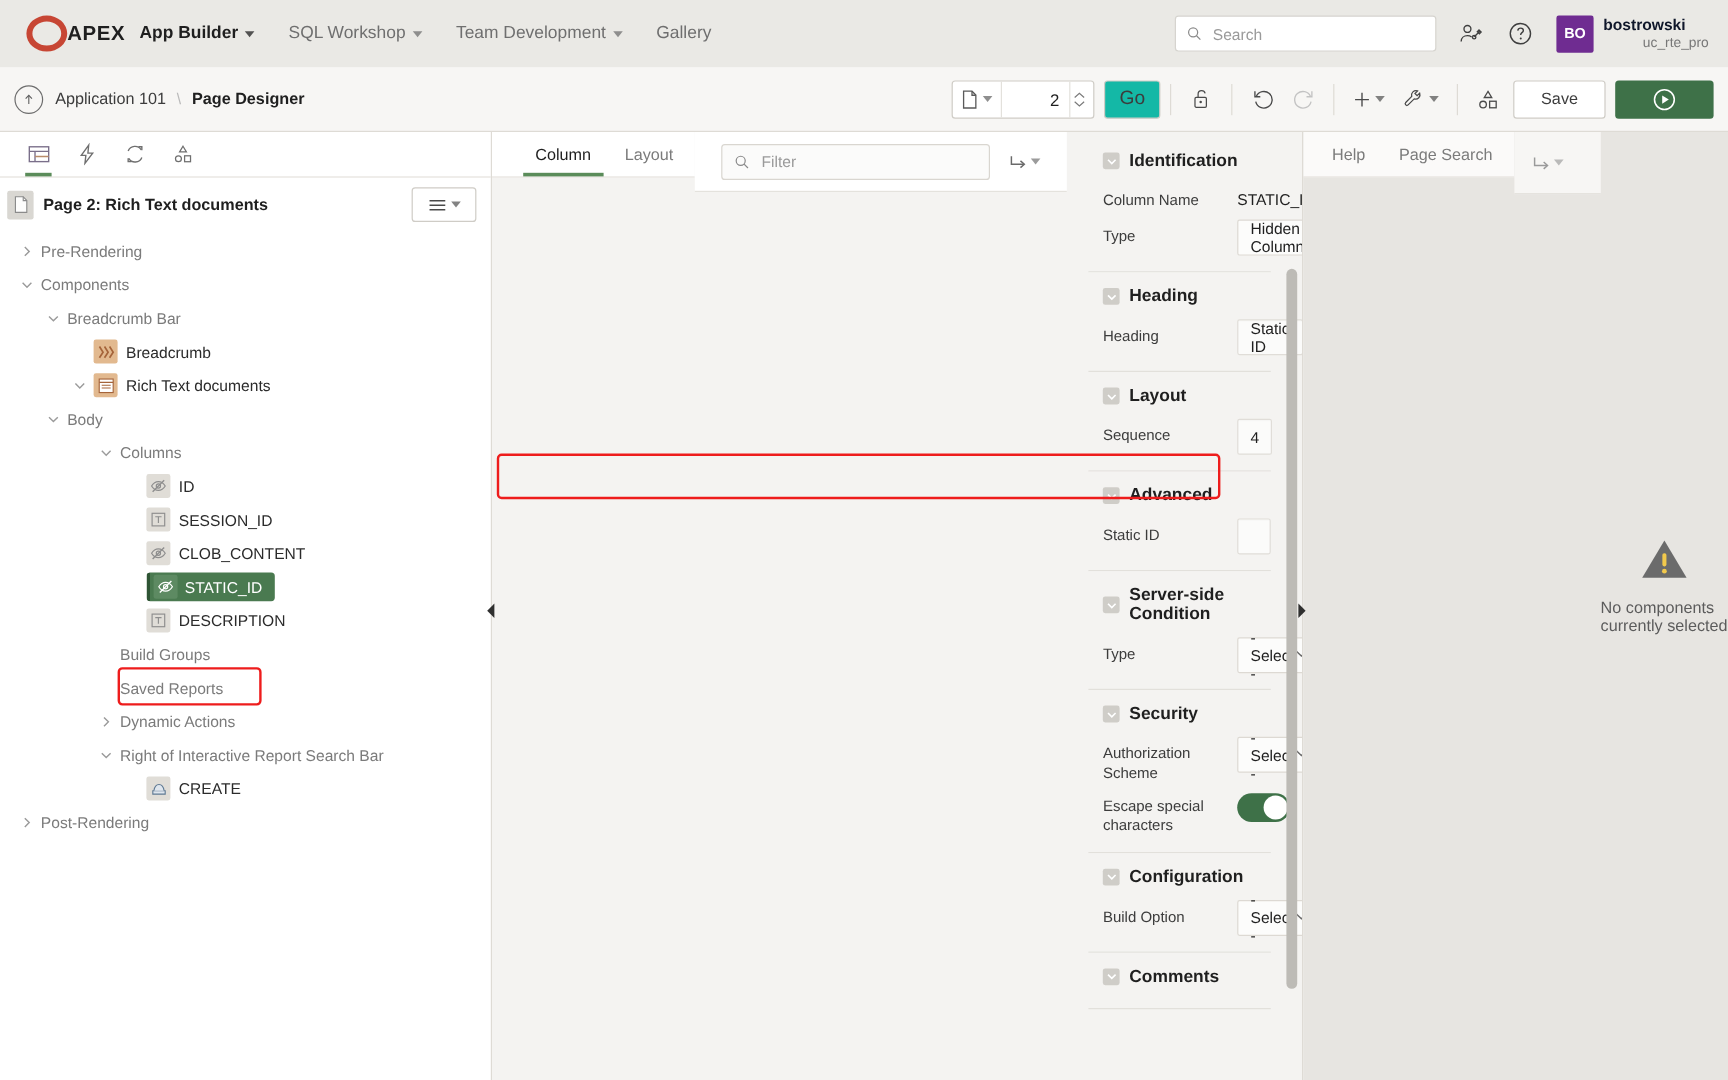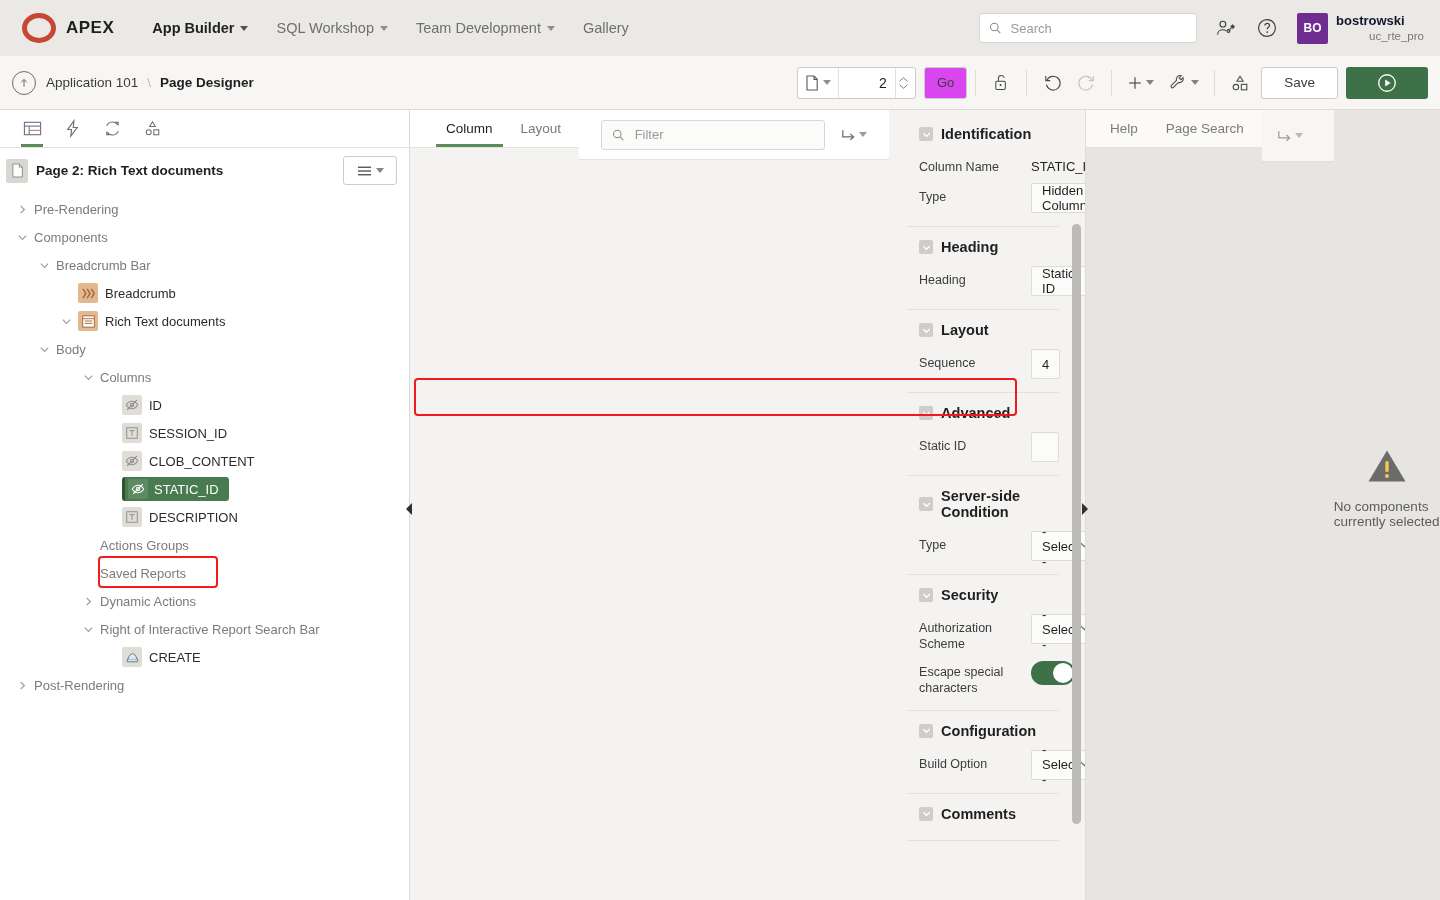--- a/index.html
+++ b/index.html
@@ -15,21 +15,21 @@
 
   
   #top-nav {
     height: 56px;
     background: #eae9e5;
     display: flex;
     align-items: center;
     padding: 0 16px;
     position: relative;
   }
-  .apex-logo-wrap { display:flex; align-items:center; gap:10px; margin-right:26px; margin-left:6px;}
+  .apex-logo-wrap { display:flex; align-items:center; margin-left:6px;}
   .apex-ring {
     width: 34px; height: 30px;
     border: 5px solid #c74634;
     border-radius: 50%;
   }
   .apex-word { font-size:17px; font-weight:bold; color:#1f1f1f; letter-spacing:.5px;}
   .nav-items { display:flex; align-items:center; gap:4px; }
   .nav-item {
     display:flex; align-items:center; gap:6px;
     padding: 7px 12px;
@@ -79,22 +79,22 @@
   .tb-right { margin-left:auto; display:flex; align-items:center; gap:0px; }
   .page-picker {
     display:flex;align-items:center;height:32px;border:1px solid #cfccc6;background:#fff;border-radius:3px;
     margin-right:8px;
   }
   .pp-seg { display:flex;align-items:center;gap:4px;padding:0 7px;cursor:pointer; border-right:1px solid #e3e1dc; height:100%;}
   .pp-num { width:56px; text-align:right; padding-right:8px; font-size:14px; color:#1f1f1f; border:none;outline:none;
             font-family:"Liberation Sans",sans-serif; background:transparent;}
   .spin { display:flex;flex-direction:column;justify-content:center;padding:0 6px 0 2px;border-left:1px solid #e3e1dc;height:100%;cursor:pointer;}
   .go-btn {
-    height:32px;padding:0 12px;border:1px solid #cfccc6;background:#d946ef;border-radius:3px;
-    font-size:13px;color:#3c3c3c;cursor:pointer;display:flex;align-items:center;
+    height:32px;padding:0 12px;border:1px solid #cfccc6;background:#14b8a6;border-radius:3px;
+    font-size:16px;color:#3c3c3c;cursor:pointer;display:flex;align-items:center;
     font-family:"Liberation Sans",sans-serif;
   }
   .tb-sep { width:1px; height:26px; background:#dedbd5; margin:0 8px; }
   .tb-icon { width:34px;height:32px;display:flex;align-items:center;justify-content:center;cursor:pointer;color:#4a4a4a;border-radius:3px;}
   .tb-icon.disabled { color:#c3c3c3; cursor:default; }
   .tb-icon.combo { width:auto; padding:0 7px; gap:3px; }
   .save-btn {
     height:32px;padding:0 22px;border:1px solid #cfccc6;background:#fff;border-radius:3px;
     font-size:13.5px;color:#3c3c3c;cursor:pointer;display:flex;align-items:center;margin-left:4px;
     font-family:"Liberation Sans",sans-serif;
@@ -549,21 +549,21 @@
               <rect x="2" y="2" width="12" height="12" fill="none" stroke="#8e8e8e" stroke-width="1.1"></rect>
               <line x1="5" y1="5.3" x2="11" y2="5.3" stroke="#8e8e8e" stroke-width="1.1"></line>
               <line x1="8" y1="5.3" x2="8" y2="11.2" stroke="#8e8e8e" stroke-width="1.1"></line>
             </svg>
           </div>
           <span class="tlabel dark">DESCRIPTION</span>
         </div>
         <div class="tnode">
           <div style="width:76px;flex:none"></div>
           <div class="tw empty"></div>
-          <span class="tlabel">Actions Groups</span>
+          <span class="tlabel">Build Groups</span>
         </div>
         <div class="tnode">
           <div style="width:76px;flex:none"></div>
           <div class="tw empty"></div>
           <span class="tlabel">Saved Reports</span>
         </div>
         <div class="tnode">
           <div style="width:76px;flex:none"></div>
           <div class="tw">
             <svg width="11" height="11" viewBox="0 0 12 12">

